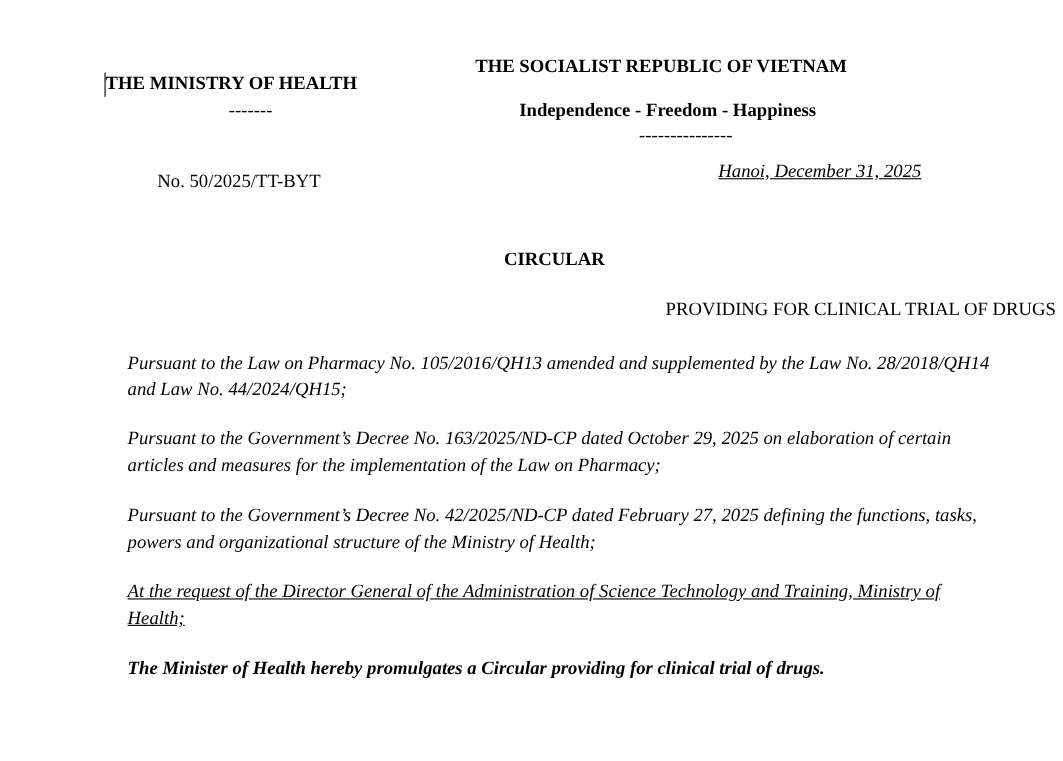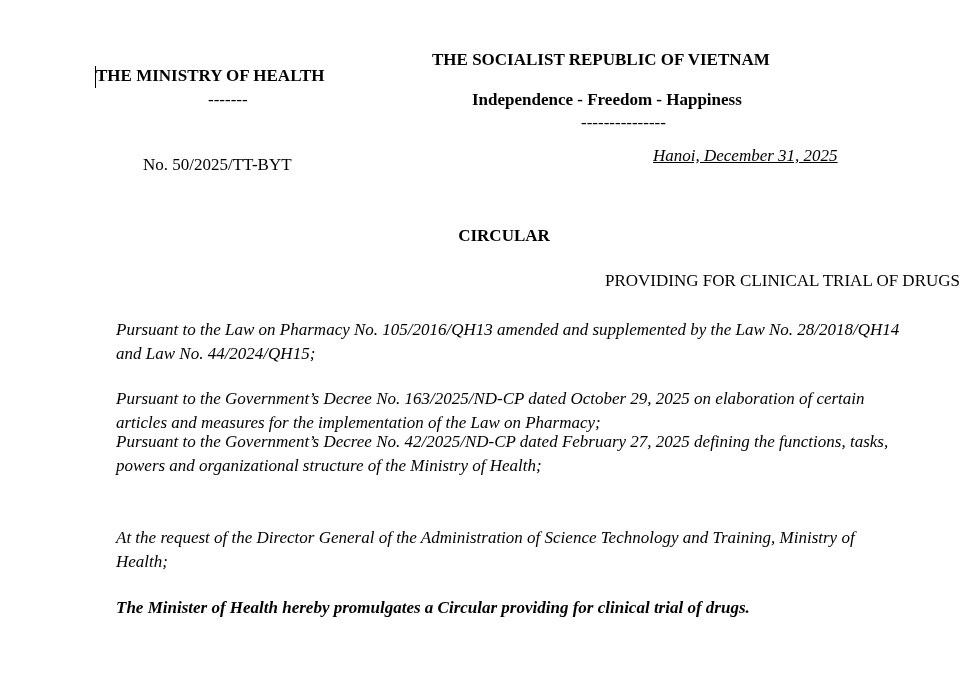--- a/index.html
+++ b/index.html
@@ -25,15 +25,15 @@
 <div class="abs bold hdr" style="left:432px; top:50px;">THE SOCIALIST REPUBLIC OF VIETNAM</div>
 <div class="abs bold hdr" style="left:472px; top:90px;">Independence - Freedom - Happiness</div>
 <div class="abs hdr" style="left:581px; top:113px;">---------------</div>
 <div class="abs ital hdr" style="left:653px; top:146px;">Hanoi, December 31, 2025</div>
 
 <div class="abs bold hdr" style="left:0; width:960px; text-align:center; top:226px;padding-left:24px;">CIRCULAR</div>
 <div class="abs hdr" style="left:0; width:960px; text-align:right; top:271px;">PROVIDING FOR CLINICAL TRIAL OF DRUGS</div>
 
 <div class="para" style="top:318px;">Pursuant to the Law on Pharmacy No. 105/2016/QH13 amended and supplemented by the Law No. 28/2018/QH14 and Law No. 44/2024/QH15;</div>
 <div class="para" style="top:387px;">Pursuant to the Government’s Decree No. 163/2025/ND-CP dated October 29, 2025 on elaboration of certain articles and measures for the implementation of the Law on Pharmacy;</div>
-<div class="para" style="top:430px;">Pursuant to the Government’s Decree No. 42/2025/ND-CP dated February 27, 2025 defining the functions, tasks, powers and organizational structure of the Ministry of Health;</div>
-<div class="para" style="top:526px;">At the request of the Director General of the Administration of Science Technology and Training, Ministry of Health;</div>
+<div class="para" style="top:457px;">Pursuant to the Government’s Decree No. 42/2025/ND-CP dated February 27, 2025 defining the functions, tasks, powers and organizational structure of the Ministry of Health;</div>
+<div class="para" style="top:526px;text-decoration:underline;">At the request of the Director General of the Administration of Science Technology and Training, Ministry of Health;</div>
 <div class="para" style="top:596px;font-weight:bold;">The Minister of Health hereby promulgates a Circular providing for clinical trial of drugs.</div>
 
 </body></html>

